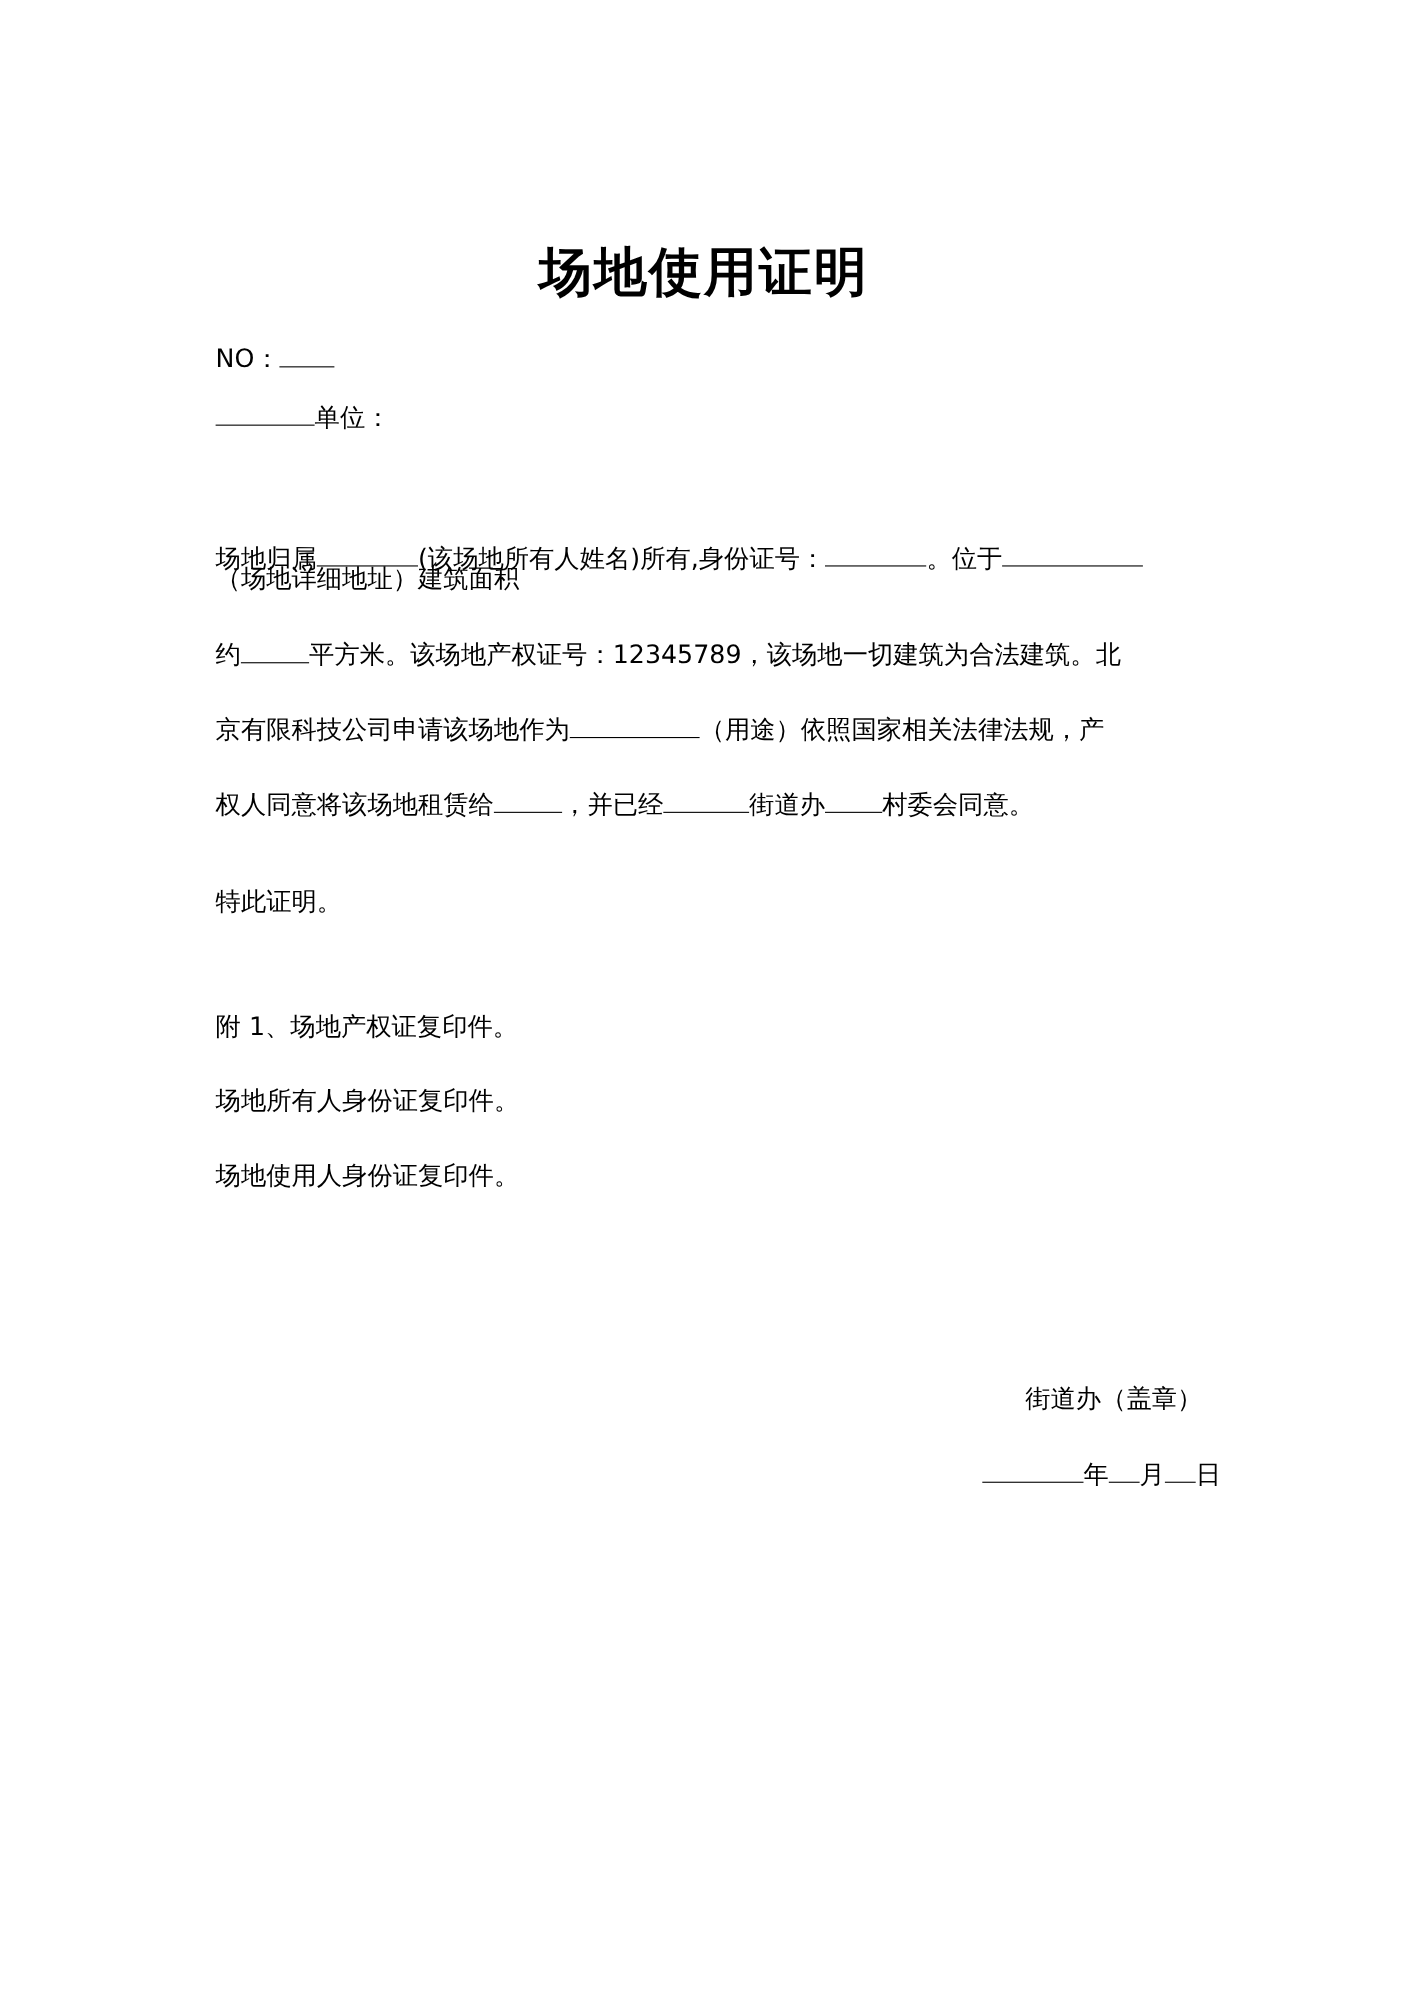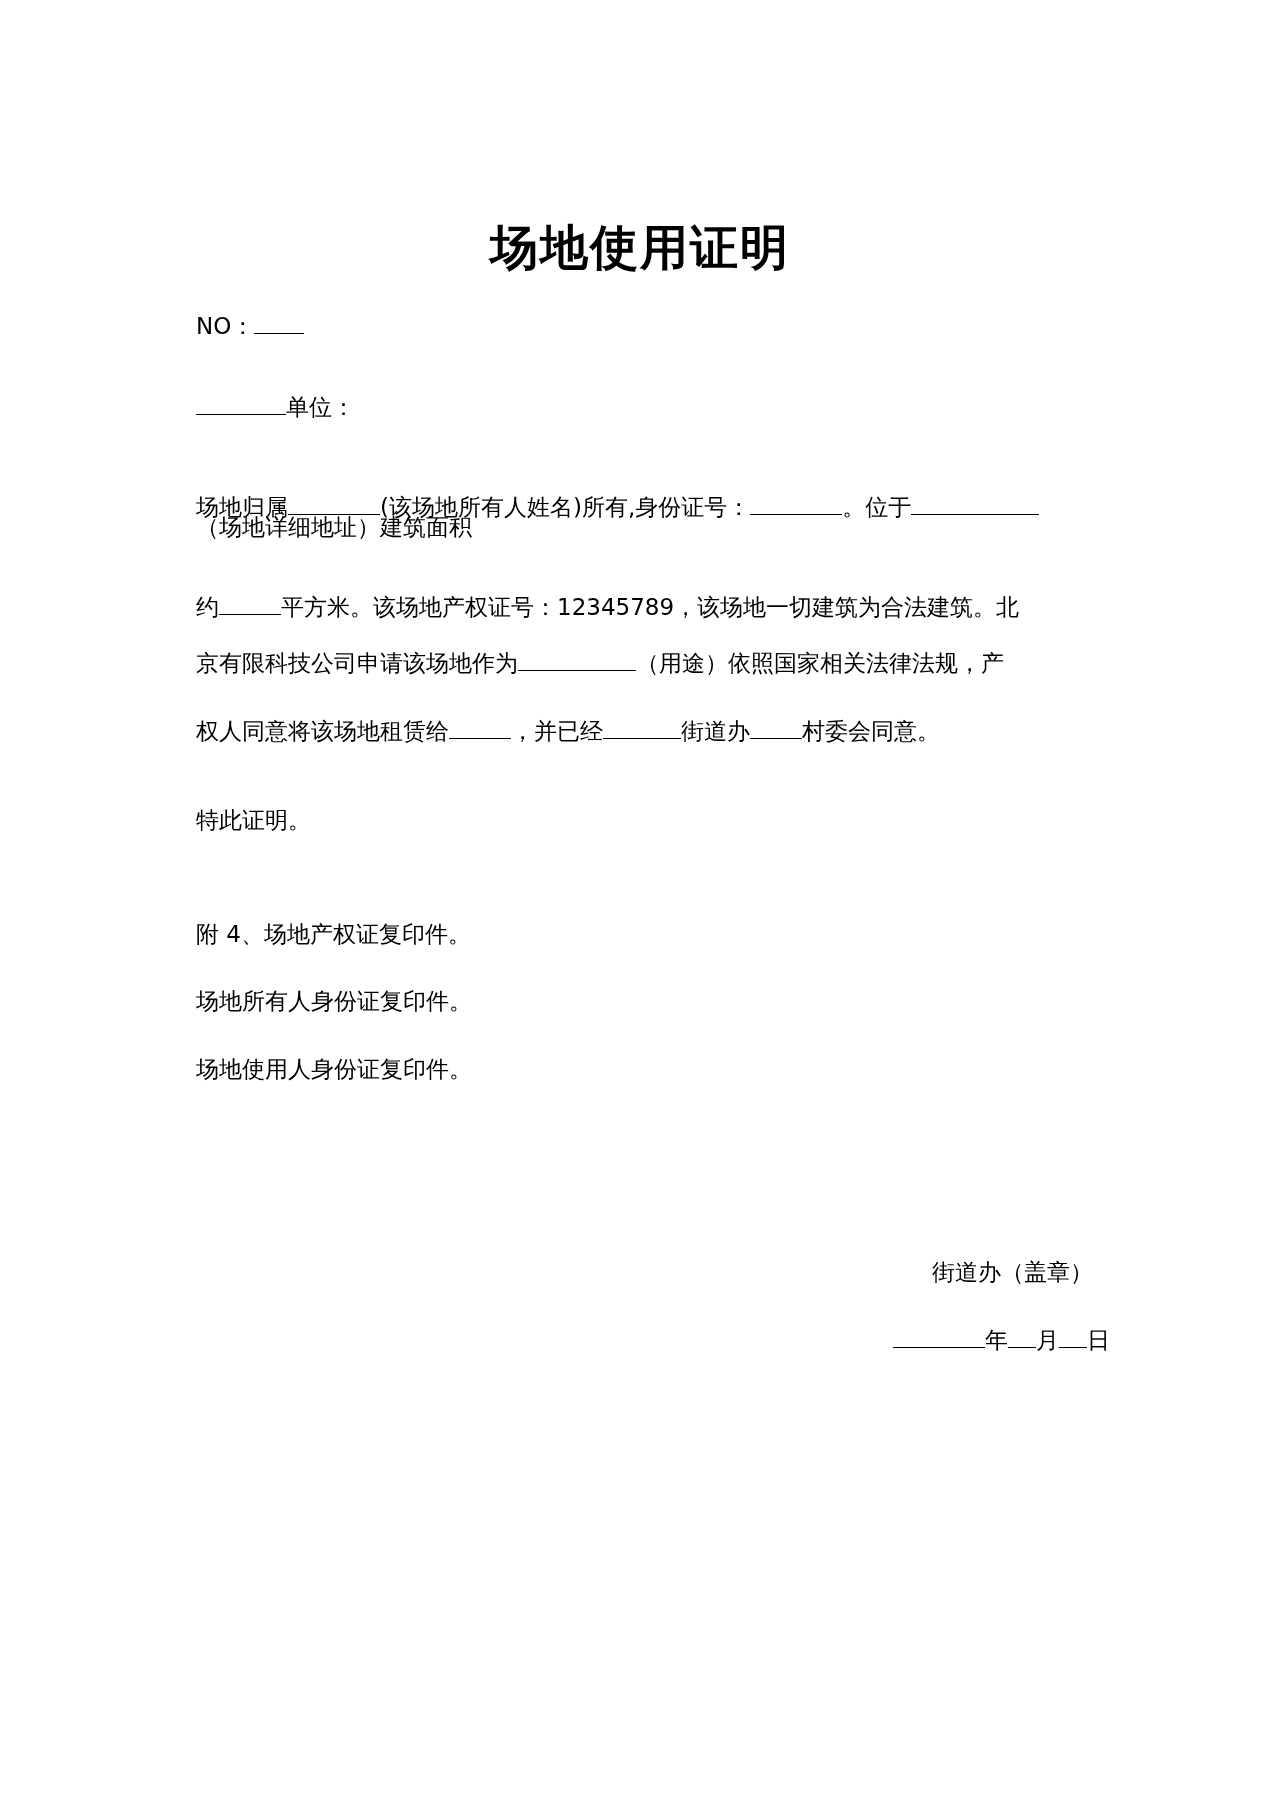--- a/index.html
+++ b/index.html
@@ -13,44 +13,44 @@
 </style>
 </head>
 <body>
 
 <div class="title">场地使用证明</div>
 
 <div class="line" style="top:311px;">
   <span>NO：</span><span class="blank" style="width:50px;"></span>
 </div>
 
-<div class="line" style="top:392px;">
+<div class="line" style="top:364px;">
   <span class="blank" style="width:90px;"></span><span>单位：</span>
 </div>
 
 <div class="line" style="top:446px;margin-top:46px;">
   <span>场地归属</span><span class="blank" style="width:92px;"></span><span>(该场地所有人姓名)所有,身份证号：</span><span class="blank" style="width:92px;"></span><span>。位于</span><span class="blank" style="width:128px;"></span>
 </div>
 
 <div class="line" style="top:512px;">（场地详细地址）建筑面积</div>
 
-<div class="line" style="top:592px;">
+<div class="line" style="top:580px;">
   <span>约</span><span class="blank" style="width:62px;"></span><span>平方米。该场地产权证号：12345789，该场地一切建筑为合法建筑。北</span>
 </div>
 
 <div class="line" style="top:648px;text-align:right;">
   <span>京有限科技公司申请该场地作为</span><span class="blank" style="width:118px;"></span><span>（用途）依照国家相关法律法规，产</span>
 </div>
 
 <div class="line" style="top:716px;">
   <span>权人同意将该场地租赁给</span><span class="blank" style="width:62px;"></span><span>，并已经</span><span class="blank" style="width:78px;"></span><span>街道办</span><span class="blank" style="width:52px;"></span><span>村委会同意。</span>
 </div>
 
 <div class="line" style="top:805px;">特此证明。</div>
-<div class="line" style="top:919px;">附 4、场地产权证复印件。</div>
+<div class="line" style="top:919px;">附 1、场地产权证复印件。</div>
 <div class="line" style="top:986px;">场地所有人身份证复印件。</div>
 <div class="line" style="top:1054px;">场地使用人身份证复印件。</div>
 
 <div class="right" style="top:1257px; left:912px;">街道办（盖章）</div>
 
 <div class="right" style="top:1325px; left:873px;">
   <span class="blank" style="width:92px;"></span><span>年</span><span class="blank" style="width:28px;"></span><span>月</span><span class="blank" style="width:28px;"></span><span>日</span>
 </div>
 
 </body></html>

